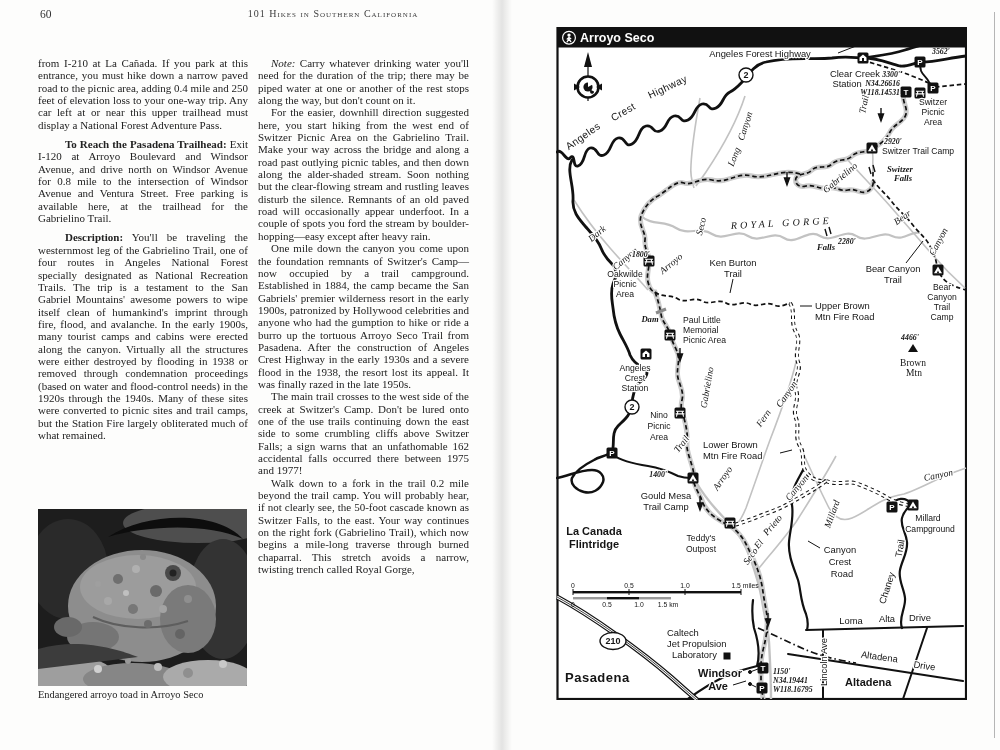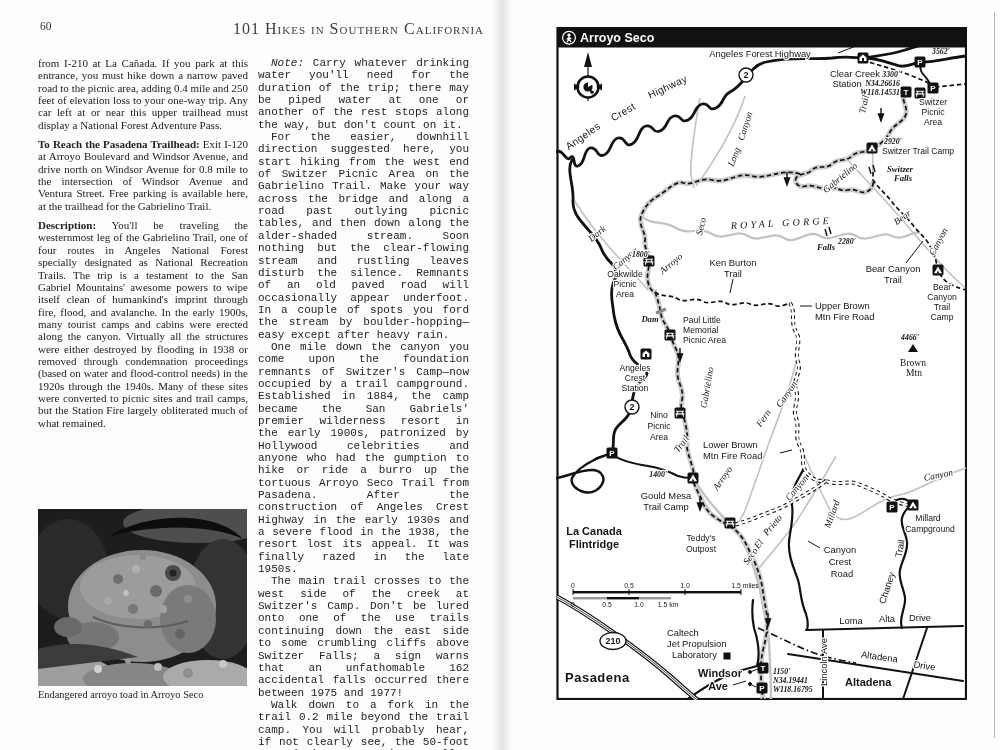--- a/index.html
+++ b/index.html
@@ -1,30 +1,30 @@
 <!DOCTYPE html>
 <html><head>
 <meta charset="utf-8">
 <style>
   html,body{margin:0;padding:0;background:#fbfbfa;width:1000px;height:750px;overflow:hidden;}
   .spread{position:relative;width:1000px;height:750px;background:#fdfdfc;font-family:"Liberation Serif",serif;color:#1e1e1e;}
   .gutter{position:absolute;left:492px;top:0;width:20px;height:750px;
           background:linear-gradient(90deg,rgba(0,0,0,0) 0%,rgba(0,0,0,.10) 50%,rgba(0,0,0,0) 100%);}
   .page-edge{position:absolute;left:994px;top:12px;width:1px;height:726px;background:#b5b5b5;}
-  .pageno{position:absolute;left:40px;top:20px;font-size:11.5px;color:#333;}
-  .runhead{position:absolute;left:233px;top:20px;width:200px;text-align:center;font-size:16px;
+  .pageno{position:absolute;left:40px;top:8px;font-size:11.5px;color:#333;}
+  .runhead{position:absolute;left:233px;top:8px;width:200px;text-align:center;font-size:10px;
            font-variant:small-caps;letter-spacing:1px;color:#3c3c3c;white-space:nowrap;}
   .col{position:absolute;top:57px;font-size:11px;line-height:12.35px;text-align:justify;
        text-justify:inter-word;color:#222;}
   .col1{left:38px;width:210px;}
   .col2{left:258px;width:211px;}
   .col p{margin:0;}
   .col1 .sec{margin:0 0 7px 0;}
-  .col2 p{text-indent:13px;font-family:Liberation Mono, monospace;}
-  .lead{font-weight:bold;}
+  .col2 p{text-indent:13px;}
+  .lead{font-weight:bold;margin-left:27px;}
   .photo{position:absolute;left:38px;top:509px;width:209px;height:177px;}
   .caption{position:absolute;left:38px;top:689px;width:220px;font-size:10.4px;color:#222;}
   .mapwrap{position:absolute;left:556px;top:27px;width:411px;height:673px;}
   
   text{fill:#151515;}
   .halo{paint-order:stroke;stroke:#ffffff;stroke-width:2.4px;stroke-linejoin:round;}
   .t-sans{font:8.6px "Liberation Sans",sans-serif;}
   .t-sans9{font:9.4px "Liberation Sans",sans-serif;}
   .t-hwy{font:10.2px "Liberation Sans",sans-serif;letter-spacing:.4px;}
   .t-city{font:bold 11px "Liberation Sans",sans-serif;}

